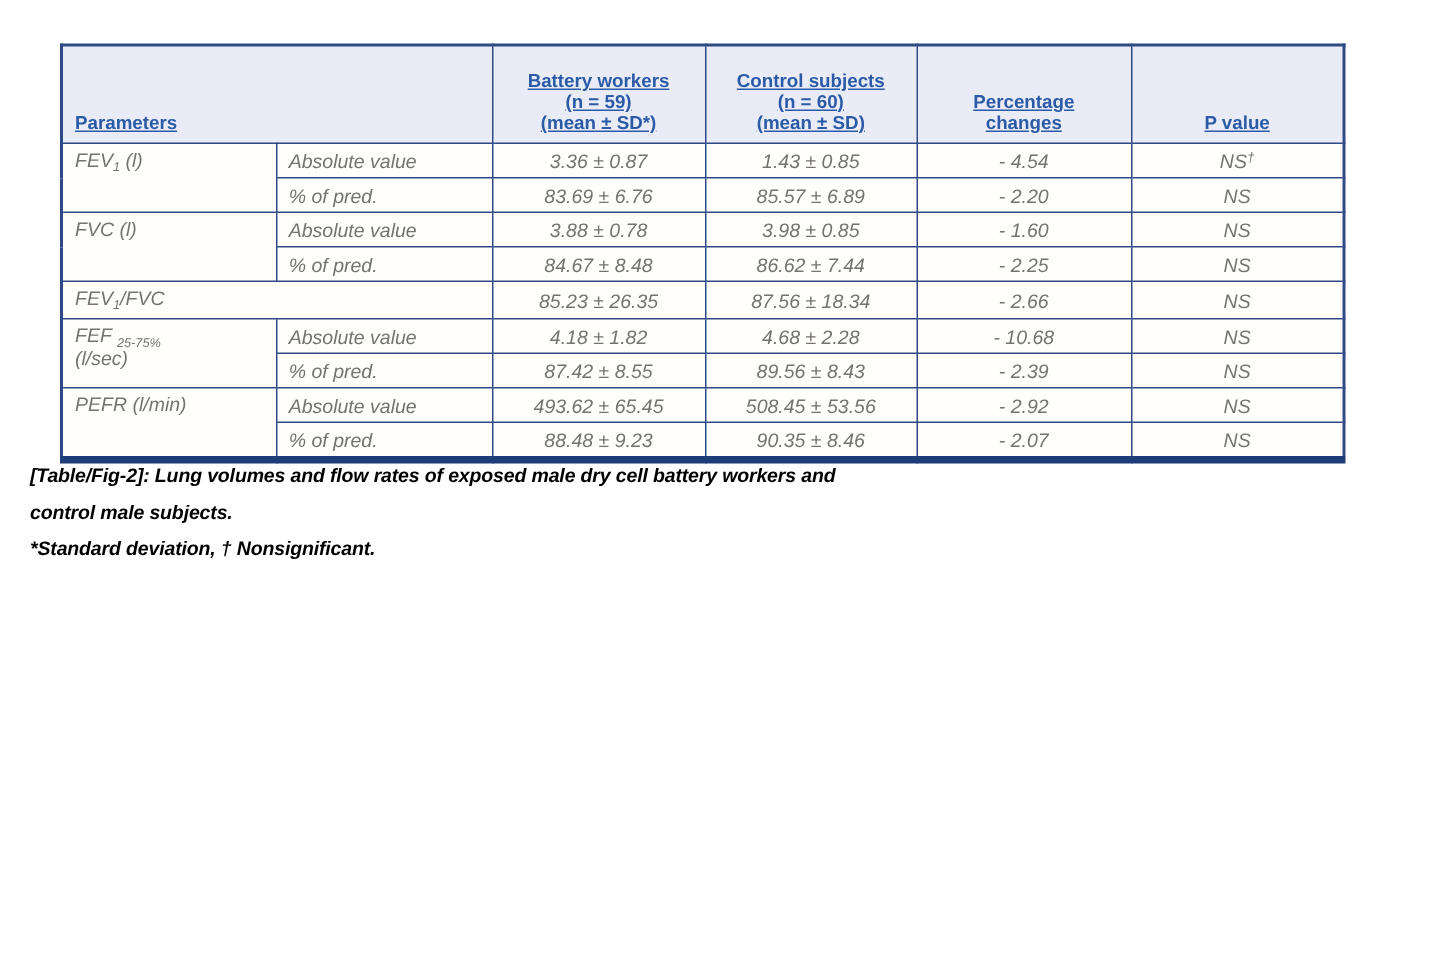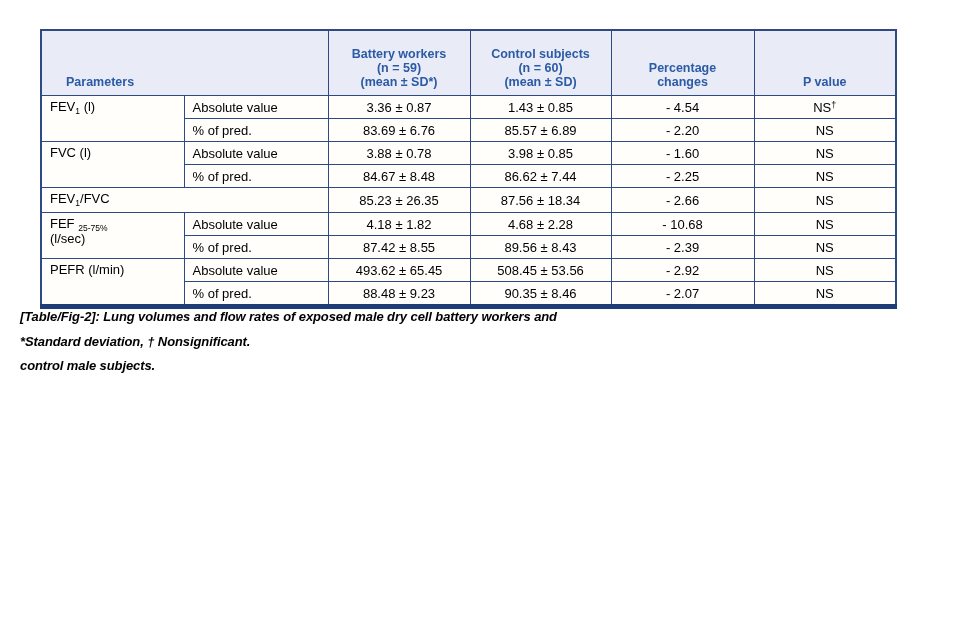--- a/index.html
+++ b/index.html
@@ -34,34 +34,36 @@
   table.results thead th {
     background: #e9ecf6;
     color: #2b5aa6;
     font-size: 12.5px;
     font-weight: bold;
     line-height: 14px;
     height: 54px;
     vertical-align: bottom;
     text-align: center;
     padding: 4px 6px 6px 6px;
+    text-decoration: underline;
   }
   table.results thead th.left {
     text-align: left;
-    padding-left: 24px;
+    padding-left: 8px;
   }
   table.results td {
     background: #fffefa;
-    color: #000000;
+    color: #737373;
     font-size: 13px;
     height: 20px;
     padding: 1px 6px;
     text-align: center;
     vertical-align: middle;
     line-height: 15px;
+    font-style: italic;
   }
   table.results td.param,
   table.results td.sub {
     text-align: left;
     padding-left: 8px;
   }
   table.results td.param {
     vertical-align: top;
     padding-top: 3px;
   }
@@ -182,17 +184,17 @@
             <td>90.35 ± 8.46</td>
             <td>- 2.07</td>
             <td>NS</td>
           </tr>
         </tbody>
     </table>
   </div>
 
   <div class="caption">
     <div>[Table/Fig-2]: Lung volumes and flow rates of exposed male dry cell battery workers and</div>
+    <div>control male subjects.</div>
     <div>*Standard deviation, † Nonsignificant.</div>
-    <div>control male subjects.</div>
   </div>
 
 </div>
 
 </body></html>

